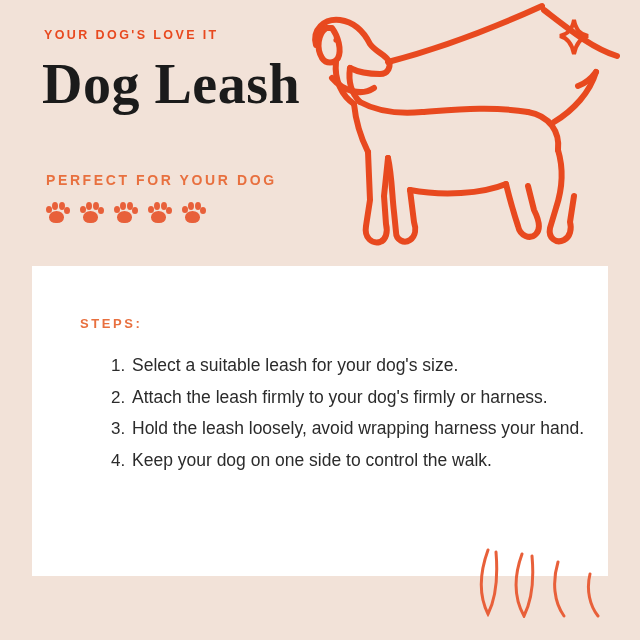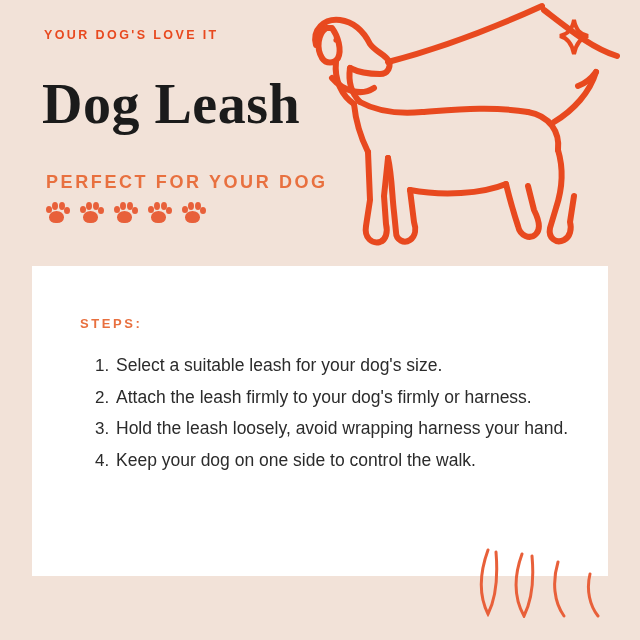--- a/index.html
+++ b/index.html
@@ -29,32 +29,32 @@
     top: 28px;
     font-size: 12.5px;
     font-weight: bold;
     letter-spacing: 2.4px;
     color: #e8491f;
     text-transform: uppercase;
   }
   .title {
     position: absolute;
     left: 42px;
-    top: 72px;
+    top: 52px;
     font-family: "Liberation Serif", serif;
     font-size: 56px;
     font-weight: bold;
     color: #1b1b1b;
     letter-spacing: 0.5px;
   }
   .subhead {
     position: absolute;
     left: 46px;
     top: 172px;
-    font-size: 18px;
+    font-size: 14px;
     font-weight: bold;
     letter-spacing: 2.6px;
     color: #e8703f;
     text-transform: uppercase;
   }
 
   
   .paws {
     position: absolute;
     left: 44px;
@@ -109,21 +109,21 @@
     left: 48px;
     top: 50px;
     font-size: 13px;
     font-weight: bold;
     letter-spacing: 2.6px;
     color: #e8703f;
     text-transform: uppercase;
   }
   ol.steps {
     position: absolute;
-    left: 48px;
+    left: 64px;
     top: 84px;
     width: 508px;
     margin: 0;
     padding-left: 34px;
     color: #2b2b2b;
     font-size: 17.5px;
     line-height: 1.75;
   }
   ol.steps li {
     text-align: justify;

